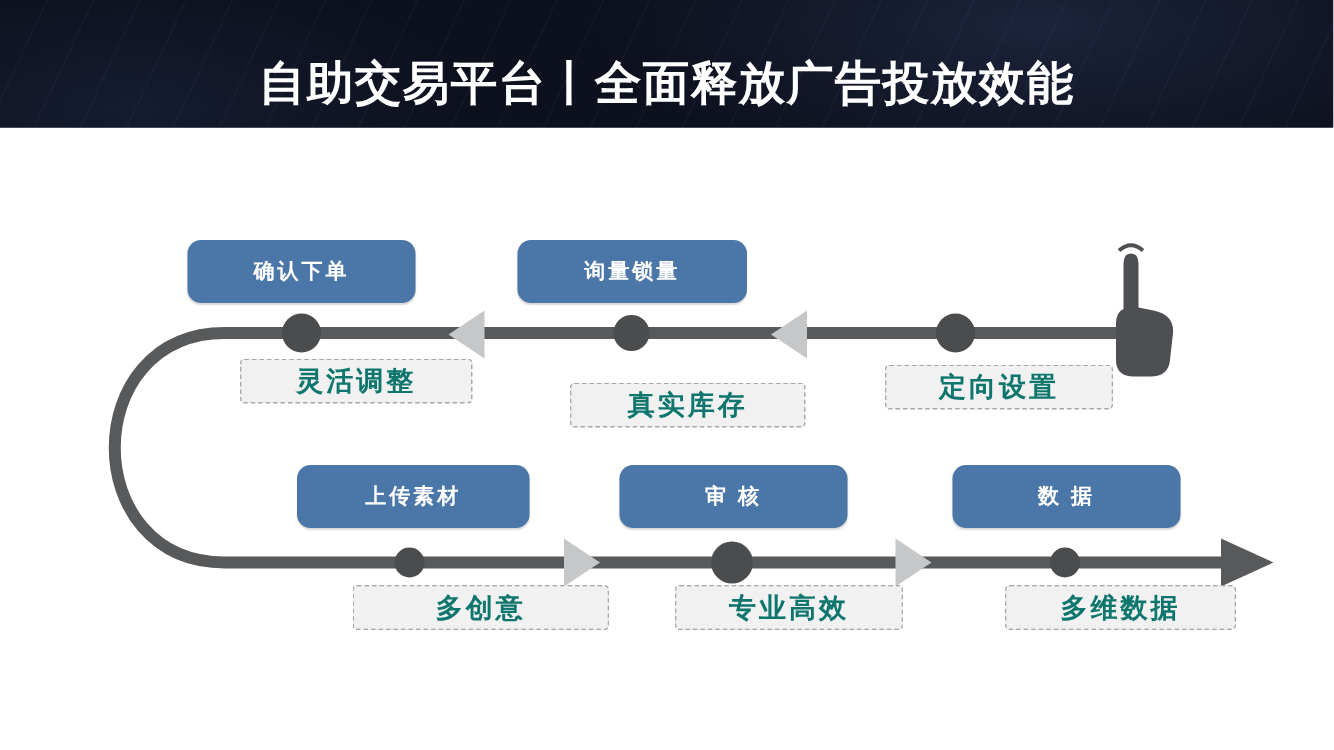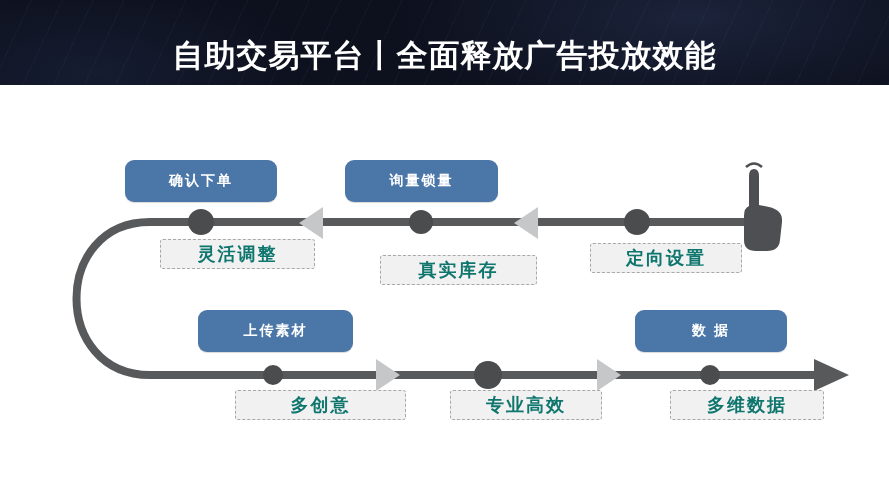--- a/index.html
+++ b/index.html
@@ -72,19 +72,20 @@
   </svg>
 
   <div class="step" style="left:345px;top:160px;width:153px">询量锁量</div>
   <div class="step" style="left:125px;top:160px;width:152px">确认下单</div>
 
   <div class="note" style="left:553px;top:243px;width:152px">定向设置</div>
   <div class="note" style="left:343px;top:255px;width:157px">真实库存</div>
   <div class="note" style="left:123px;top:239px;width:155px">灵活调整</div>
 
   <div class="step" style="left:198px;top:310px;width:155px">上传素材</div>
+  <div class="step" style="left:413px;top:310px;width:152px">审 核</div>
   <div class="step" style="left:635px;top:310px;width:152px">数 据</div>
 
   <div class="note" style="left:198px;top:390px;width:171px">多创意</div>
   <div class="note" style="left:413px;top:390px;width:152px">专业高效</div>
   <div class="note" style="left:633px;top:390px;width:154px">多维数据</div>
 
 </div>
 
 </body></html>

